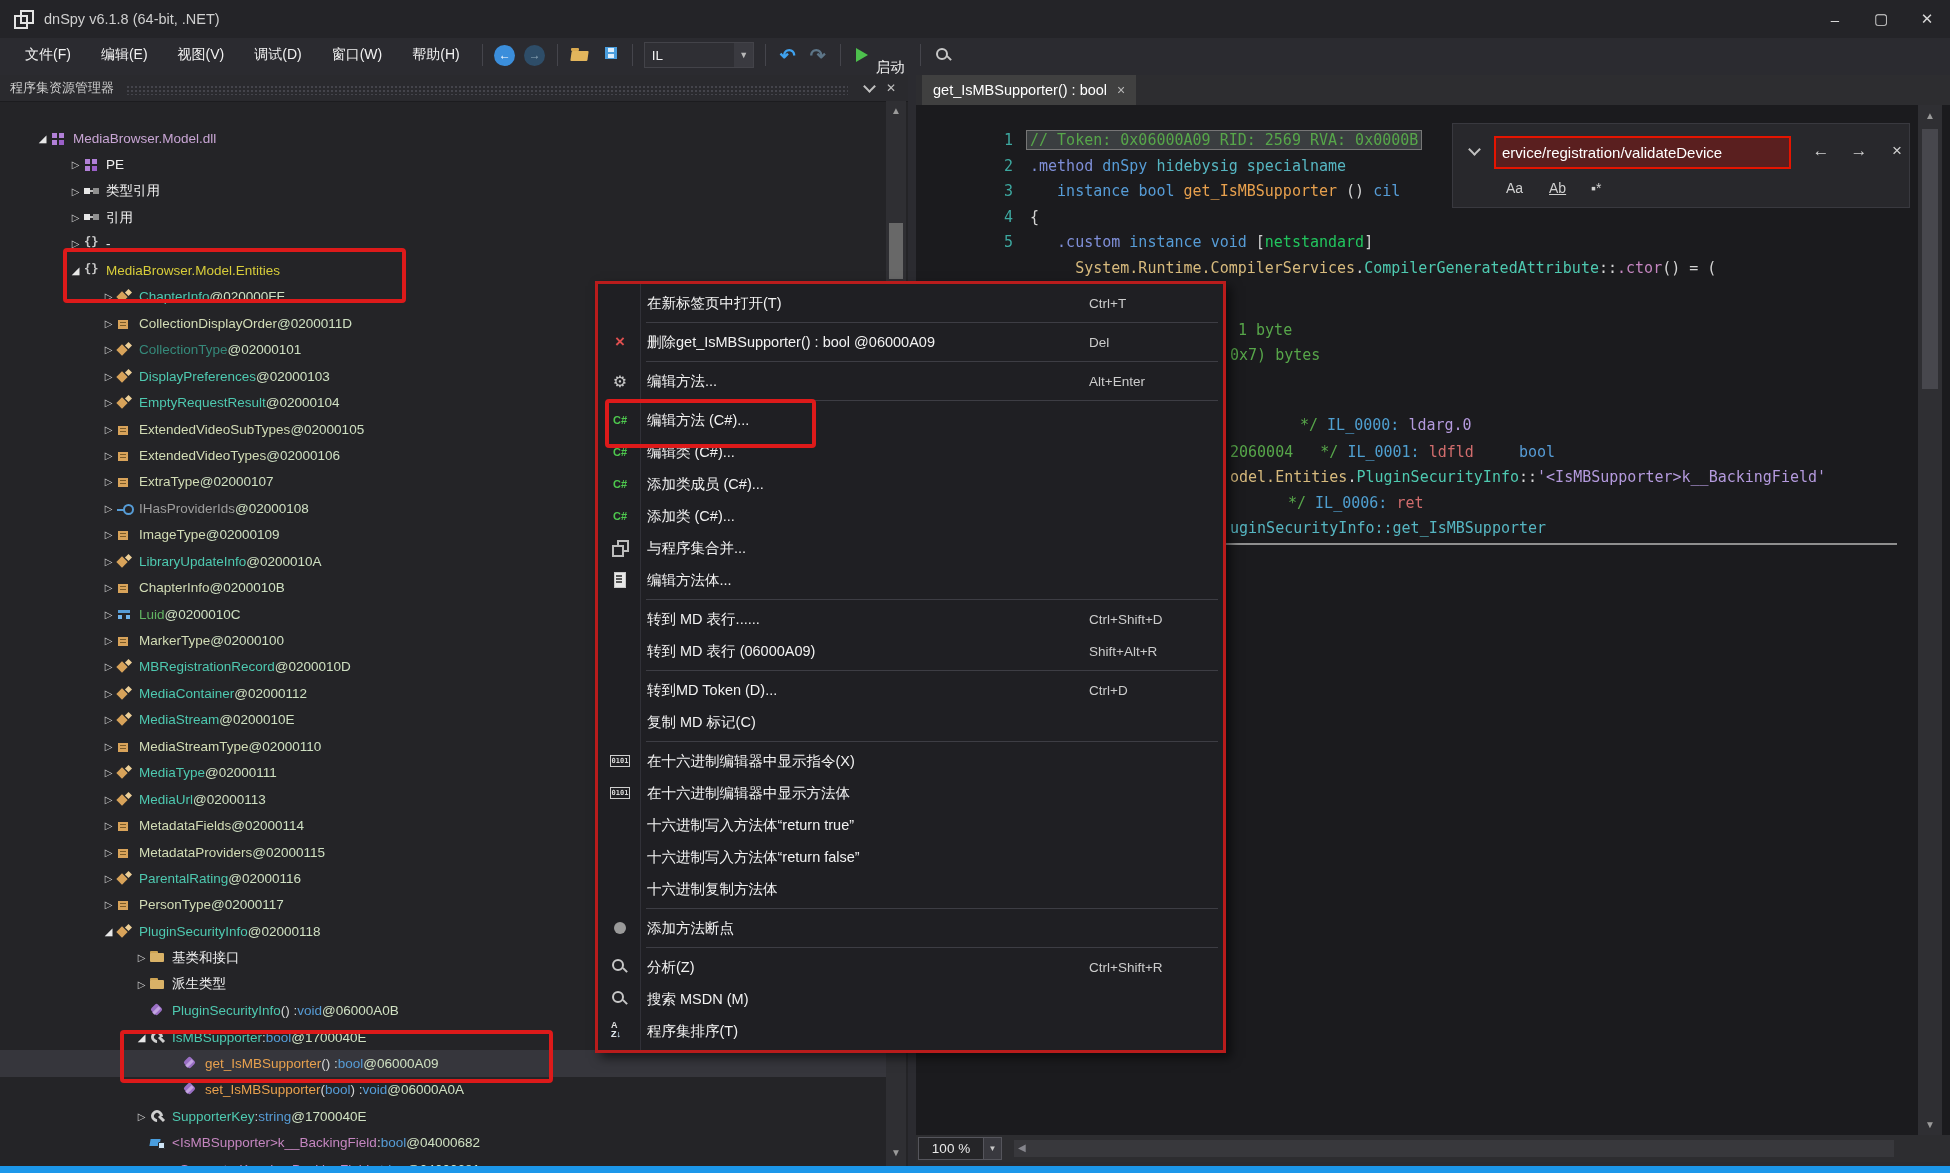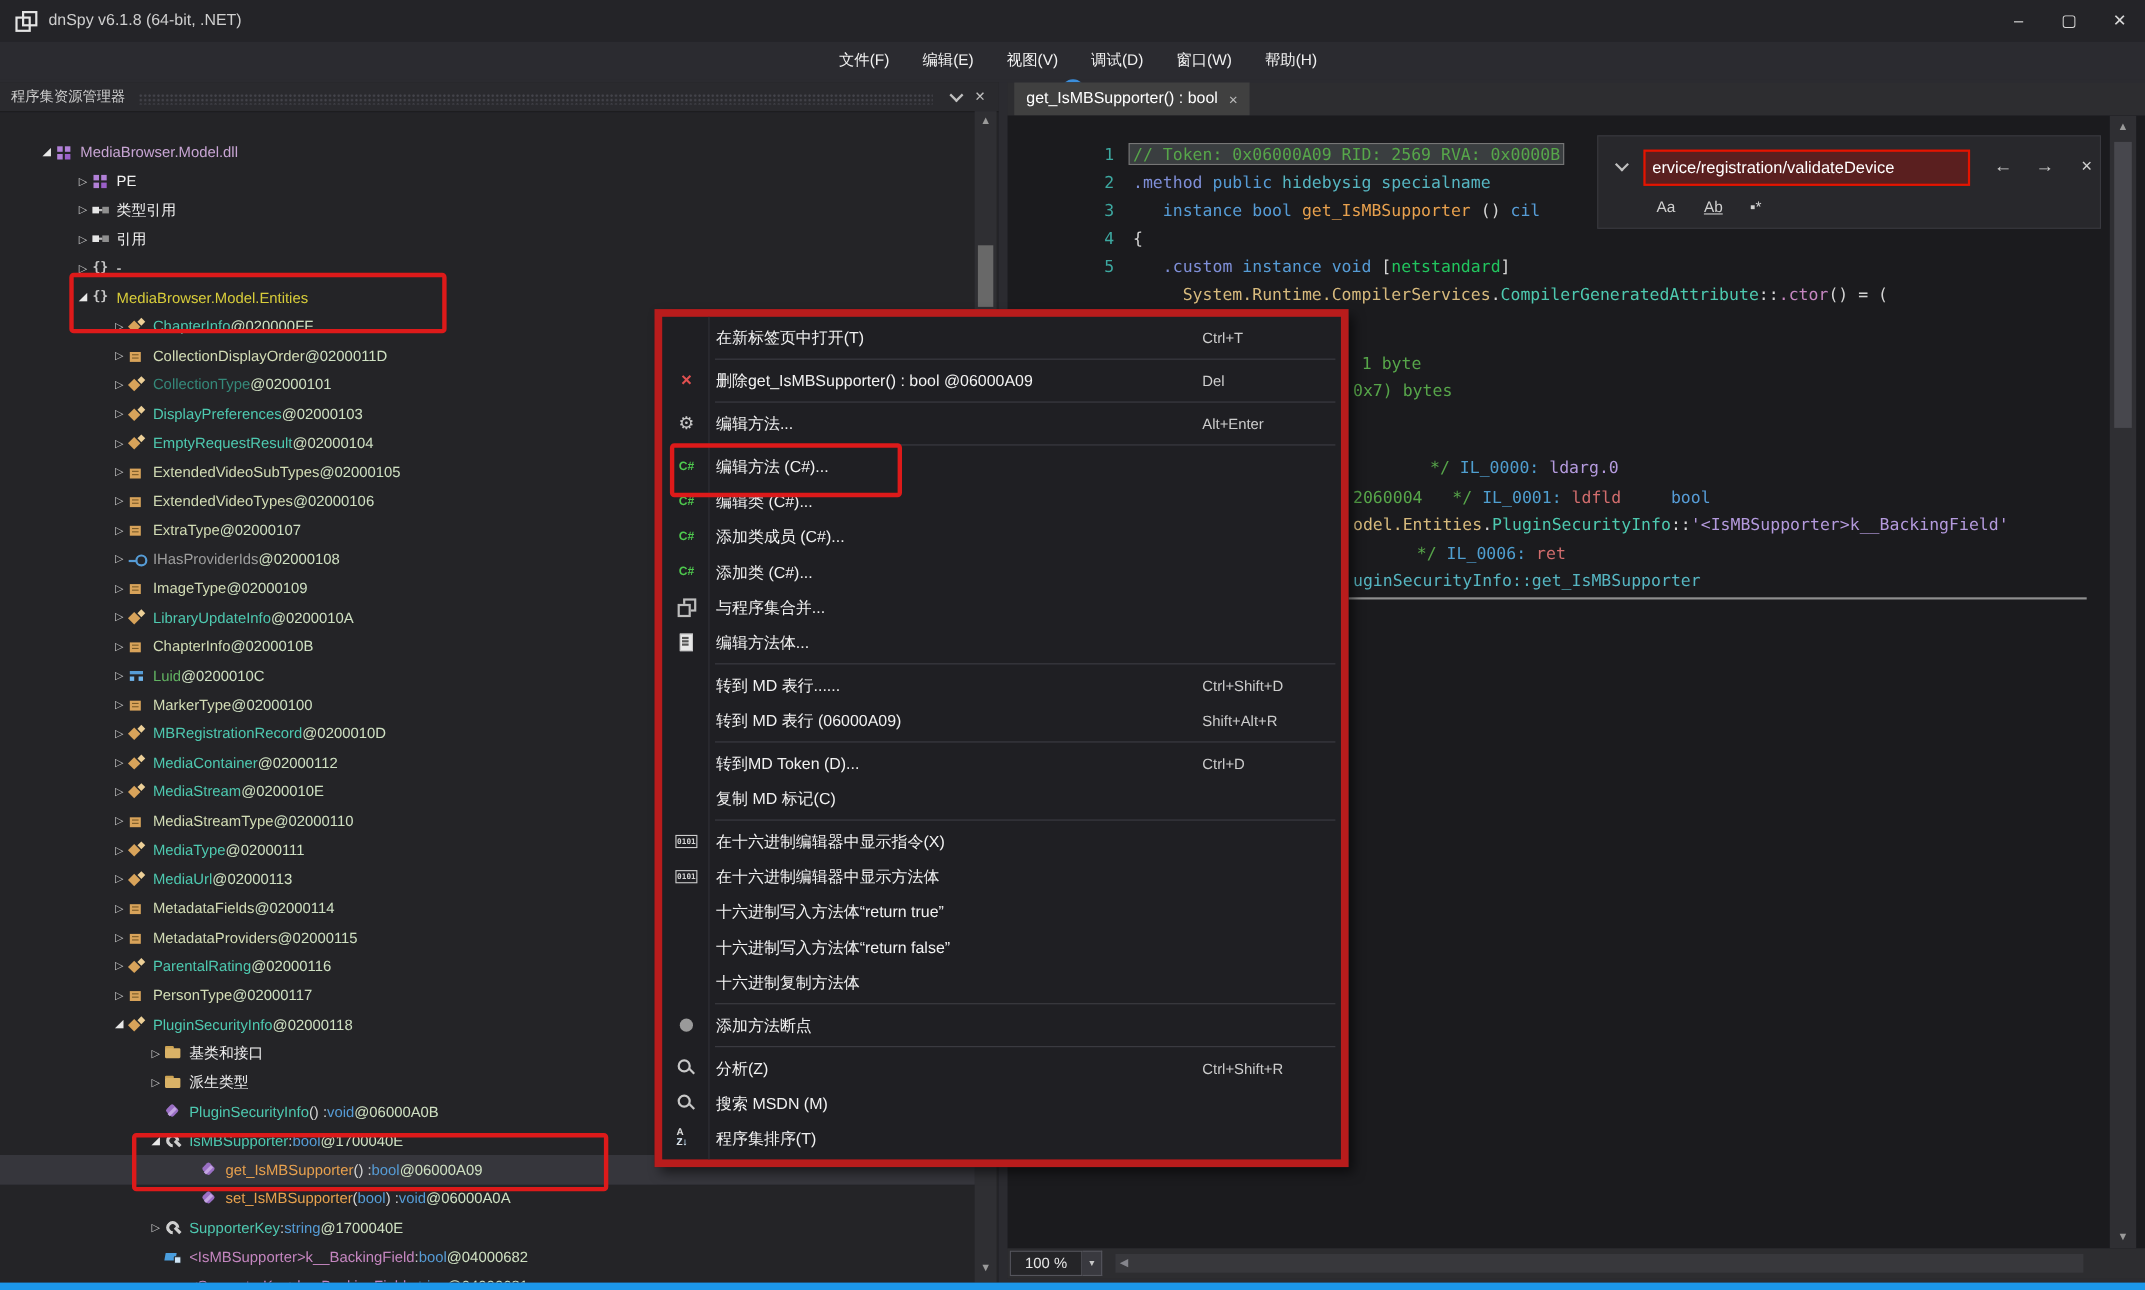--- a/index.html
+++ b/index.html
@@ -6,21 +6,21 @@
     font-family:"Liberation Sans",sans-serif;-webkit-user-select:none;user-select:none;}
   
   #titlebar{position:absolute;left:0;top:0;width:1950px;height:38px;background:#242428;display:flex;align-items:center;color:#d8d8d8;}
   #applogo{width:18px;height:18px;position:relative;margin:0 12px 0 14px;}
   #applogo::before{content:"";position:absolute;left:0;top:5px;width:10px;height:10px;border:2px solid #e4e4e4;background:#242428;}
   #applogo::after{content:"";position:absolute;left:6px;top:0;width:10px;height:10px;border:2px solid #e4e4e4;}
   #wintitle{font-size:14.5px;color:#cfcfcf;}
   #winbtns{margin-left:auto;display:flex;height:38px;}
   .winbtn{width:46px;height:38px;display:flex;align-items:center;justify-content:center;color:#d8d8d8;font-size:15px;}
   
-  #menurow{position:absolute;left:0;top:38px;width:1950px;height:34px;background:#2b2b30;display:flex;align-items:center;flex-direction:column;}
+  #menurow{position:absolute;left:0;top:38px;width:1950px;height:34px;background:#2b2b30;display:flex;align-items:center;}
   .mbitem{padding:0 15px;font-size:14px;color:#f1f1f1;height:34px;display:flex;align-items:center;}
   .tsep{width:1px;height:22px;background:#45454c;margin:0 7px;}
   .tbtn{width:30px;height:28px;display:flex;align-items:center;justify-content:center;position:relative;}
   .navcirc{width:21px;height:21px;border-radius:50%;display:flex;align-items:center;justify-content:center;font-size:12px;color:#fff;font-weight:bold;}
   .navcirc.back{background:#3b8edb;}
   .navcirc.fwd{background:#2e4d68;color:#8fa7b8;}
   .icofolder{position:relative;width:18px;height:14px;}
   .icofolder::before{content:"";position:absolute;left:0;top:0;width:8px;height:3px;background:#d9a94f;border-radius:1px;}
   .icofolder::after{content:"";position:absolute;left:0;top:3px;width:17px;height:10px;background:#e2b55c;border-radius:1px;transform:skewX(-8deg);}
   .icosave{position:relative;width:16px;height:16px;}
@@ -102,21 +102,21 @@
   .spbtn{position:absolute;top:14px;width:26px;height:26px;display:flex;align-items:center;justify-content:center;color:#d0d0d0;font-size:17px;}
   .sopt{position:absolute;top:56px;color:#d0d0d0;font-size:14px;}
   .sopt.u{text-decoration:underline;}
   
   #bottombar{position:absolute;left:0;top:1060px;width:1034px;height:27px;background:#2d2d30;display:flex;align-items:center;}
   #zoombox{margin-left:2px;width:64px;height:21px;background:#252528;border:1px solid #55555c;color:#e8e8e8;font-size:13.5px;display:flex;align-items:center;justify-content:center;}
   #zoomdd{width:17px;height:21px;background:#39393f;border:1px solid #55555c;border-left:none;display:flex;align-items:center;justify-content:center;color:#c8c8c8;font-size:8px;}
   #hscroll{margin-left:12px;width:880px;height:17px;background:#38383c;position:relative;}
   #hscroll .la{position:absolute;left:4px;top:2px;color:#85858c;font-size:10px;}
   
-  #ctxmenu{position:absolute;left:595px;top:281px;width:631px;background:#1f1f23;border:7px solid #b91c1c;box-sizing:border-box;padding:3px 0;box-shadow:5px 5px 10px rgba(0,0,0,.55);z-index:50;}
+  #ctxmenu{position:absolute;left:595px;top:281px;width:631px;background:#1f1f23;border:3px solid #b91c1c;box-sizing:border-box;padding:3px 0;box-shadow:5px 5px 10px rgba(0,0,0,.55);z-index:50;}
   #ctxmenu::before{content:"";position:absolute;left:42px;top:0;bottom:0;width:1px;background:#313138;}
   .cmitem{height:32px;display:flex;align-items:center;position:relative;padding-left:11px;}
   .mico{width:22px;height:18px;position:relative;flex:none;display:flex;align-items:center;justify-content:center;}
   .mico.del{color:#e05050;font-weight:bold;font-size:17px;}
   .mico.gear{color:#c8c8c8;font-size:16px;}
   .mico.cs{color:#4ec94e;font-weight:bold;font-size:11px;}
   .mico.asm::before{content:"";position:absolute;left:3px;top:6px;width:8px;height:8px;border:2px solid #bdbdbd;background:#1f1f23;z-index:1;}
   .mico.asm::after{content:"";position:absolute;left:8px;top:1px;width:8px;height:8px;border:2px solid #bdbdbd;}
   .mico.doc::before{content:"";position:absolute;left:5px;top:1px;width:10px;height:14px;border:1.5px solid #c8c8c8;background:#e8e8e8;}
   .mico.doc::after{content:"";position:absolute;left:7px;top:4px;width:6px;height:1.5px;background:#555;box-shadow:0 3px 0 #555,0 6px 0 #555;}
@@ -466,21 +466,21 @@
 <div id="editor">
   <div id="tabstrip">
     <div id="tab">
       <span>get_IsMBSupporter() : bool</span>
       <span class="x">×</span>
     </div>
   </div>
   <div id="codearea">
     <div id="codelines">
         <div class="cline"><span class="lnum">1</span><span class="ltext"><span class="hlbox"><span class="c-com">// Token: 0x06000A09 RID: 2569 RVA: 0x0000B</span></span></span></div>
-        <div class="cline"><span class="lnum">2</span><span class="ltext"><span class="c-ildir">.method</span><span class="c-pl"> </span><span class="c-kw">public</span><span class="c-pl"> </span><span class="c-kw2">hidebysig</span><span class="c-pl"> </span><span class="c-kw2">specialname</span></span></div>
+        <div class="cline"><span class="lnum">2</span><span class="ltext"><span class="c-ildir">.method</span><span class="c-pl"> </span><span class="c-kw">dnSpy</span><span class="c-pl"> </span><span class="c-kw2">hidebysig</span><span class="c-pl"> </span><span class="c-kw2">specialname</span></span></div>
         <div class="cline"><span class="lnum">3</span><span class="ltext"><span class="c-pl">   </span><span class="c-kw">instance</span><span class="c-pl"> </span><span class="c-kw">bool</span><span class="c-pl"> </span><span class="c-meth">get_IsMBSupporter</span><span class="c-pl"> () </span><span class="c-kw">cil</span></span></div>
         <div class="cline"><span class="lnum">4</span><span class="ltext"><span class="c-pl">{</span></span></div>
         <div class="cline"><span class="lnum">5</span><span class="ltext"><span class="c-pl">   </span><span class="c-ildir">.custom</span><span class="c-pl"> </span><span class="c-kw">instance</span><span class="c-pl"> </span><span class="c-kw">void</span><span class="c-pl"> [</span><span class="c-gray">netstandard</span><span class="c-pl">]</span></span></div>
         <div class="cline"><span class="lnum"></span><span class="ltext"><span class="c-pl">     </span><span class="c-nsgold">System.Runtime.CompilerServices</span><span class="c-pl">.</span><span class="c-class">CompilerGeneratedAttribute</span><span class="c-pl">::</span><span class="c-ctor">.ctor</span><span class="c-pl">() = (</span></span></div>
       </div>
 
     <div id="searchpanel">
       <span class="spbtn" style="left:8px;">
           <span class="chev"></span>
         </span>

